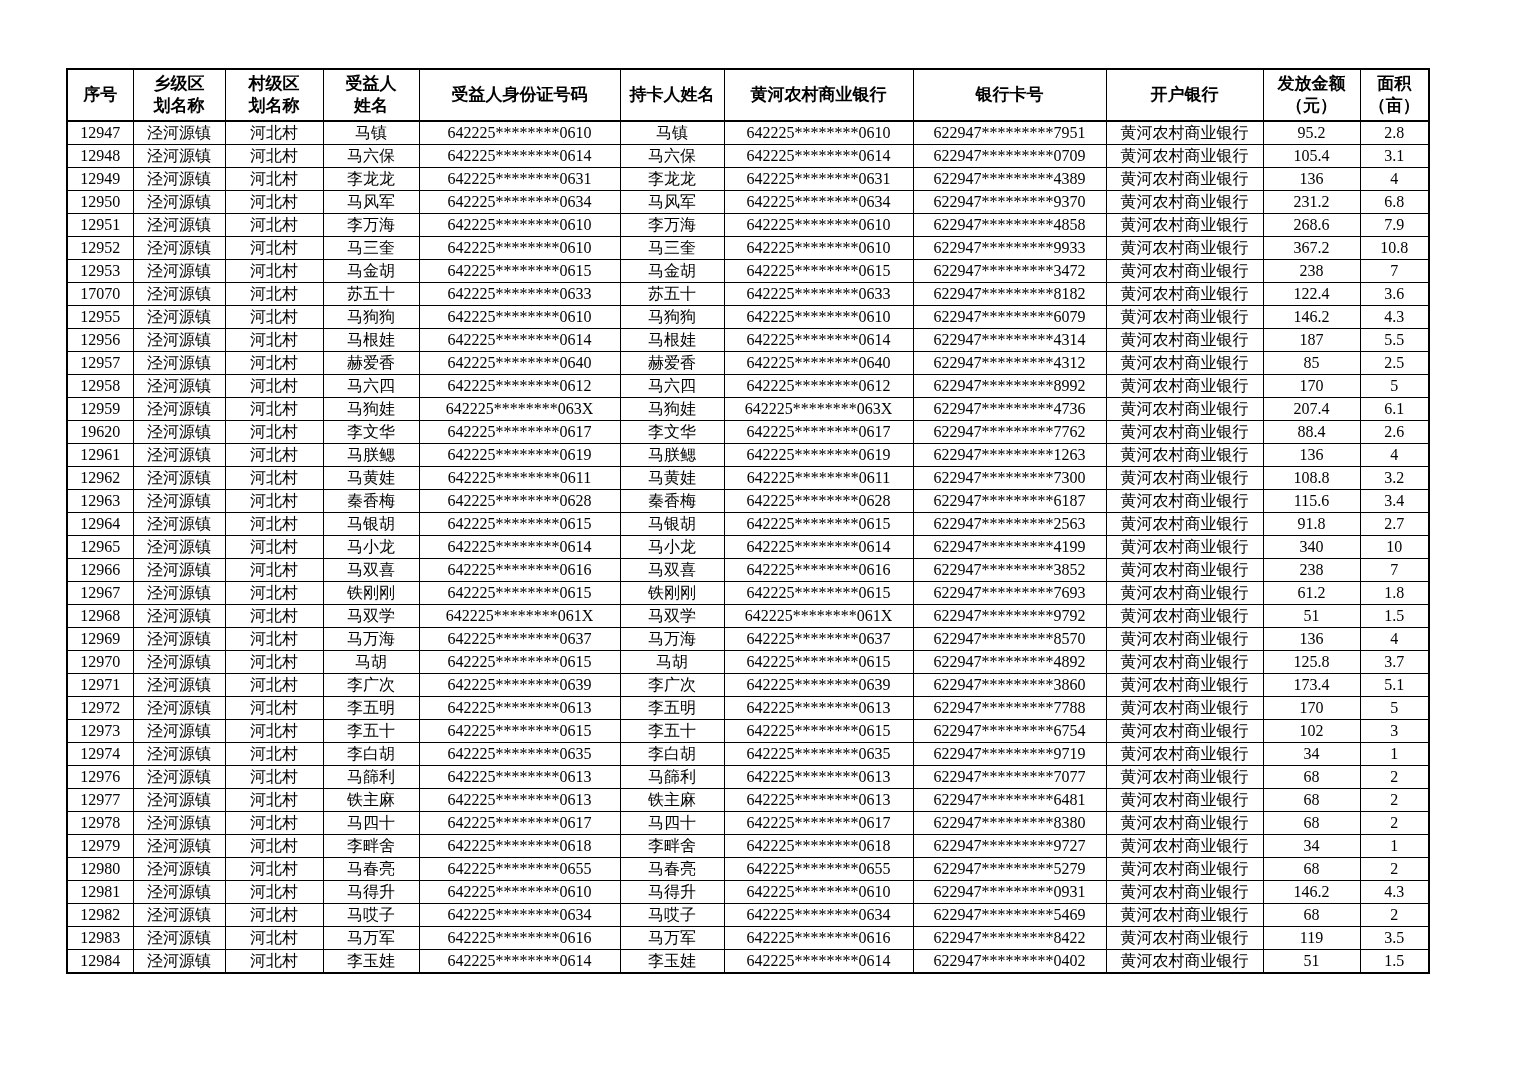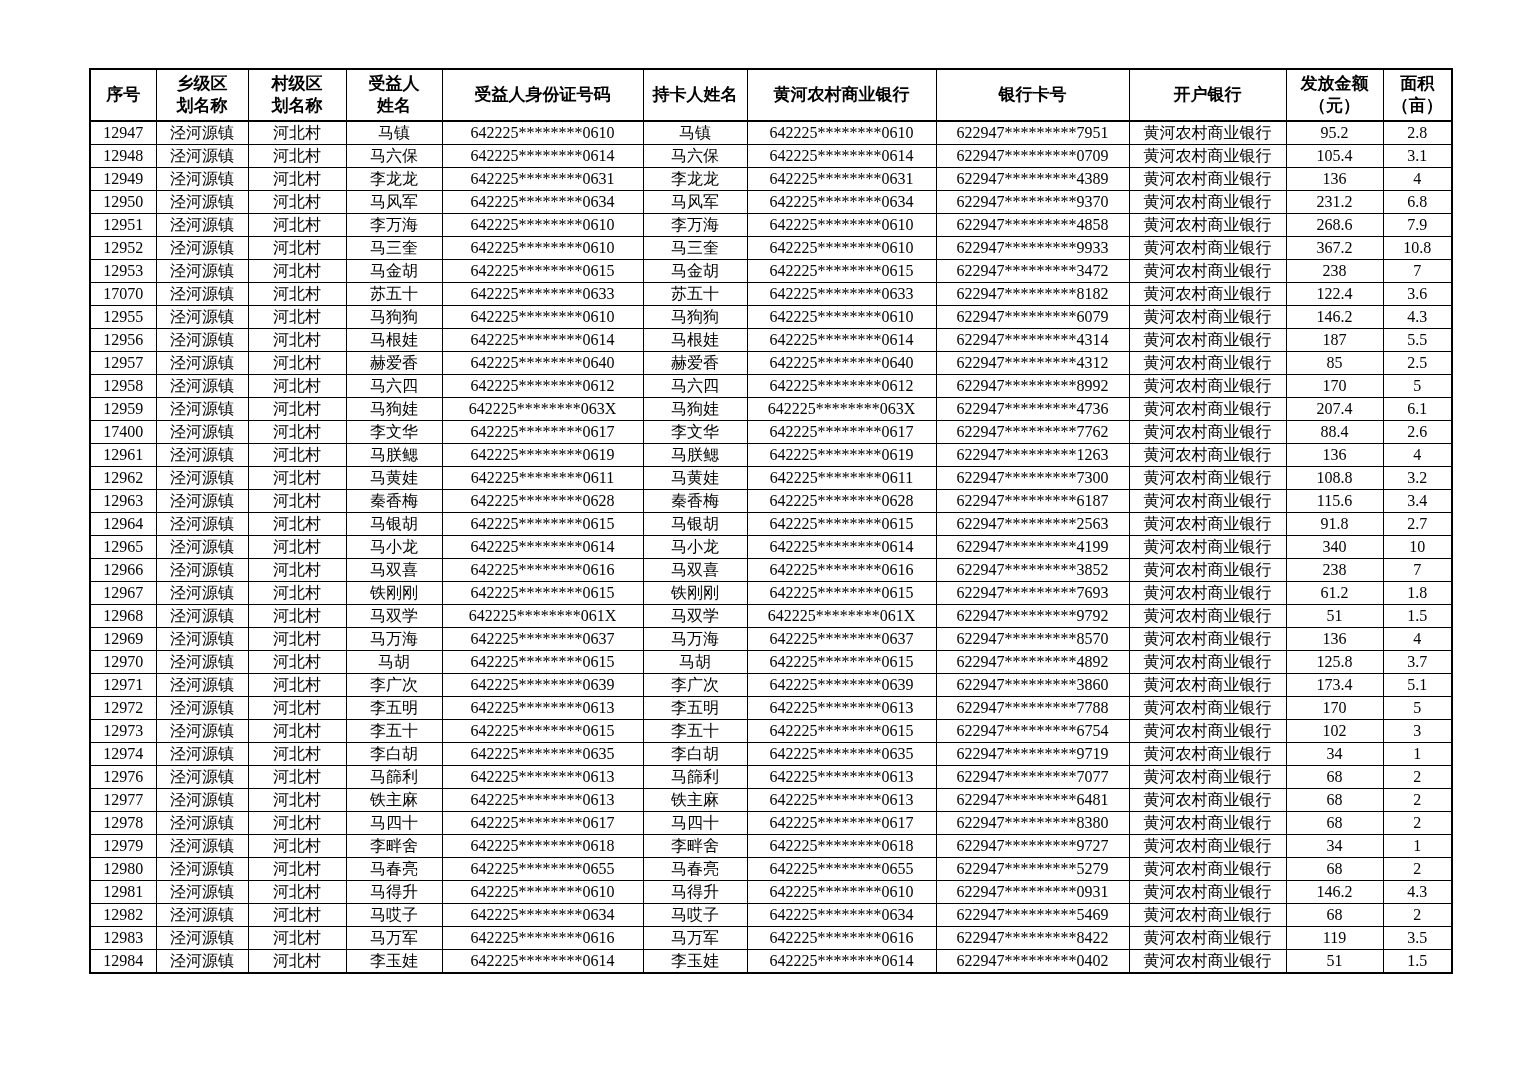--- a/index.html
+++ b/index.html
@@ -11,21 +11,21 @@
     position: relative;
     width: 1519px;
     height: 1075px;
     background: #ffffff;
     overflow: hidden;
     font-family: "Liberation Serif", "DejaVu Serif", serif;
     color: #000000;
   }
   table.subsidy-table {
     position: absolute;
-    left: 89px;
+    left: 66px;
     top: 68px;
     border-collapse: collapse;
     table-layout: fixed;
     width: 1362px;
     border: 2px solid #000000;
   }
   table.subsidy-table th {
     border: 1px solid #000000;
     border-bottom: 2px solid #000000;
     font-weight: bold;
@@ -253,21 +253,21 @@
           <td>马狗娃</td>
           <td>642225********063X</td>
           <td>马狗娃</td>
           <td>642225********063X</td>
           <td>622947*********4736</td>
           <td>黄河农村商业银行</td>
           <td>207.4</td>
           <td>6.1</td>
         </tr>
         <tr>
-          <td>17400</td>
+          <td>19620</td>
           <td>泾河源镇</td>
           <td>河北村</td>
           <td>李文华</td>
           <td>642225********0617</td>
           <td>李文华</td>
           <td>642225********0617</td>
           <td>622947*********7762</td>
           <td>黄河农村商业银行</td>
           <td>88.4</td>
           <td>2.6</td>

